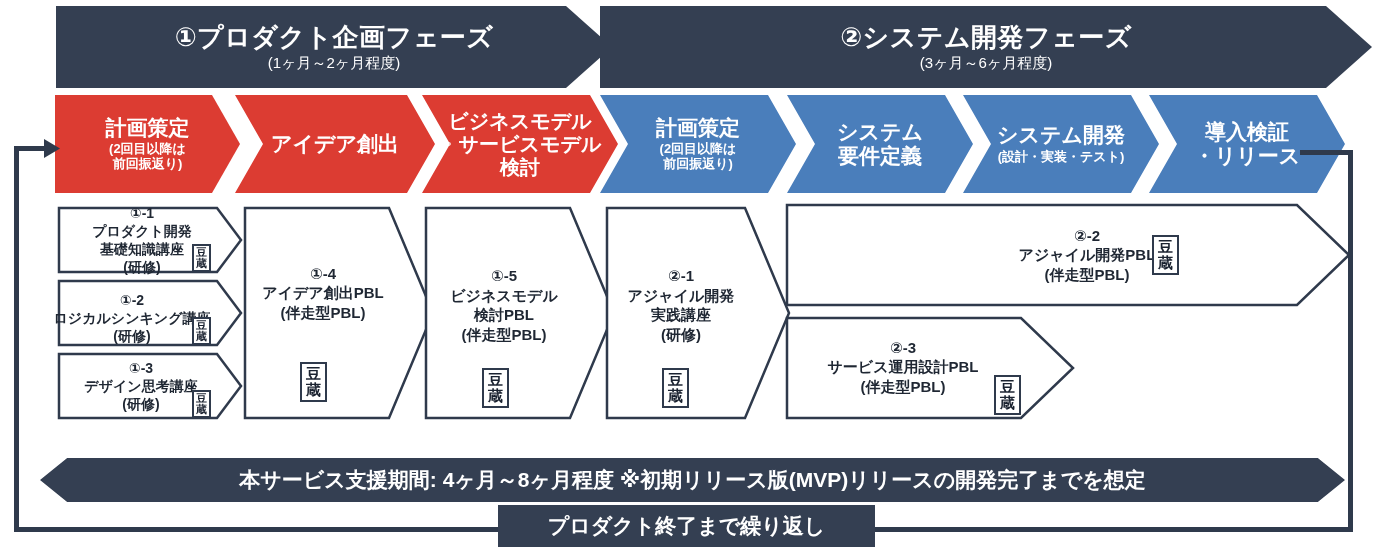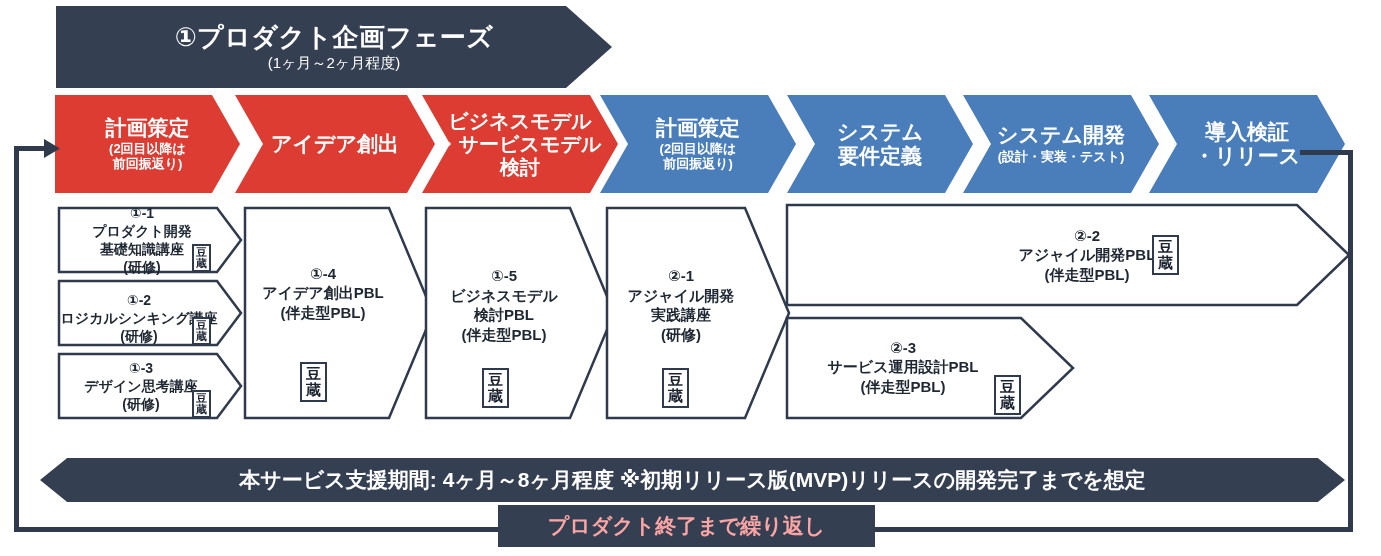--- a/index.html
+++ b/index.html
@@ -109,40 +109,44 @@
     clip-path:polygon(42px 0, calc(100% - 42px) 0, calc(100% - 42px) -12px,
                       100% 50%, calc(100% - 42px) calc(100% + 12px),
                       calc(100% - 42px) 100%, 42px 100%, 42px calc(100% + 12px),
                       0 50%, 42px -12px);
   }
   .dbl-arrow .lbl{font-size:21px;font-weight:bold;white-space:nowrap;}
 
   
   .repeat-lbl{
     background:var(--navy,#343f52);
-    color:#fca5a5;
+    color:#ffffff;
     font-size:21px;
     font-weight:bold;
     display:flex;
     align-items:center;
     justify-content:center;
     white-space:nowrap;
   }
   .loop-line{background:#2f3a4c;}
 </style>
 </head>
 <body>
 
 <div id="canvas">
 
   <div class="abs phase-banner arrow-right-shape" style="left:56px;top:6px;width:556px;height:82px;">
     <div class="pb-title">①プロダクト企画フェーズ</div>
     <div class="pb-sub">(1ヶ月～2ヶ月程度)</div>
   </div>
 
+  <div class="abs phase-banner arrow-right-shape" style="left:600px;top:6px;width:772px;height:82px;">
+    <div class="pb-title">②システム開発フェーズ</div>
+    <div class="pb-sub">(3ヶ月～6ヶ月程度)</div>
+  </div>
 
   <div class="abs step chev-first" style="left:55px;top:95px;width:185px;height:98px;background:#dc3c32;">
     <div class="s-title">計画策定</div>
     <div class="s-sub">(2回目以降は</div>
     <div class="s-sub" style="margin-top:0;">前回振返り)</div>
   </div>
 
   <div class="abs step chev" style="left:235px;top:95px;width:200px;height:98px;background:#dc3c32;font-family:Liberation Serif, serif;">
     <div class="s-title">アイデア創出</div>
   </div>
@@ -190,21 +194,21 @@
   <div class="abs mame" style="left:192px;top:244px;">
     <span>豆</span>
     <span>蔵</span>
   </div>
 
   <div class="svgbox" style="left:57px;top:279px;">
     <svg width="186" height="68" viewBox="0 0 186 68">
       <path class="svg-outline" d="M2,2 L160,2 L184,34 L160,66 L2,66 Z"></path>
     </svg>
   </div>
-  <div class="ovl small" style="left:51px;top:279px;width:176px;height:78px;">
+  <div class="ovl small" style="left:44px;top:279px;width:176px;height:78px;">
     <div>
       <div>①-2</div>
       <div>ロジカルシンキング講座</div>
       <div>(研修)</div>
     </div>
   </div>
   <div class="abs mame" style="left:192px;top:317px;">
     <span>豆</span>
     <span>蔵</span>
   </div>

